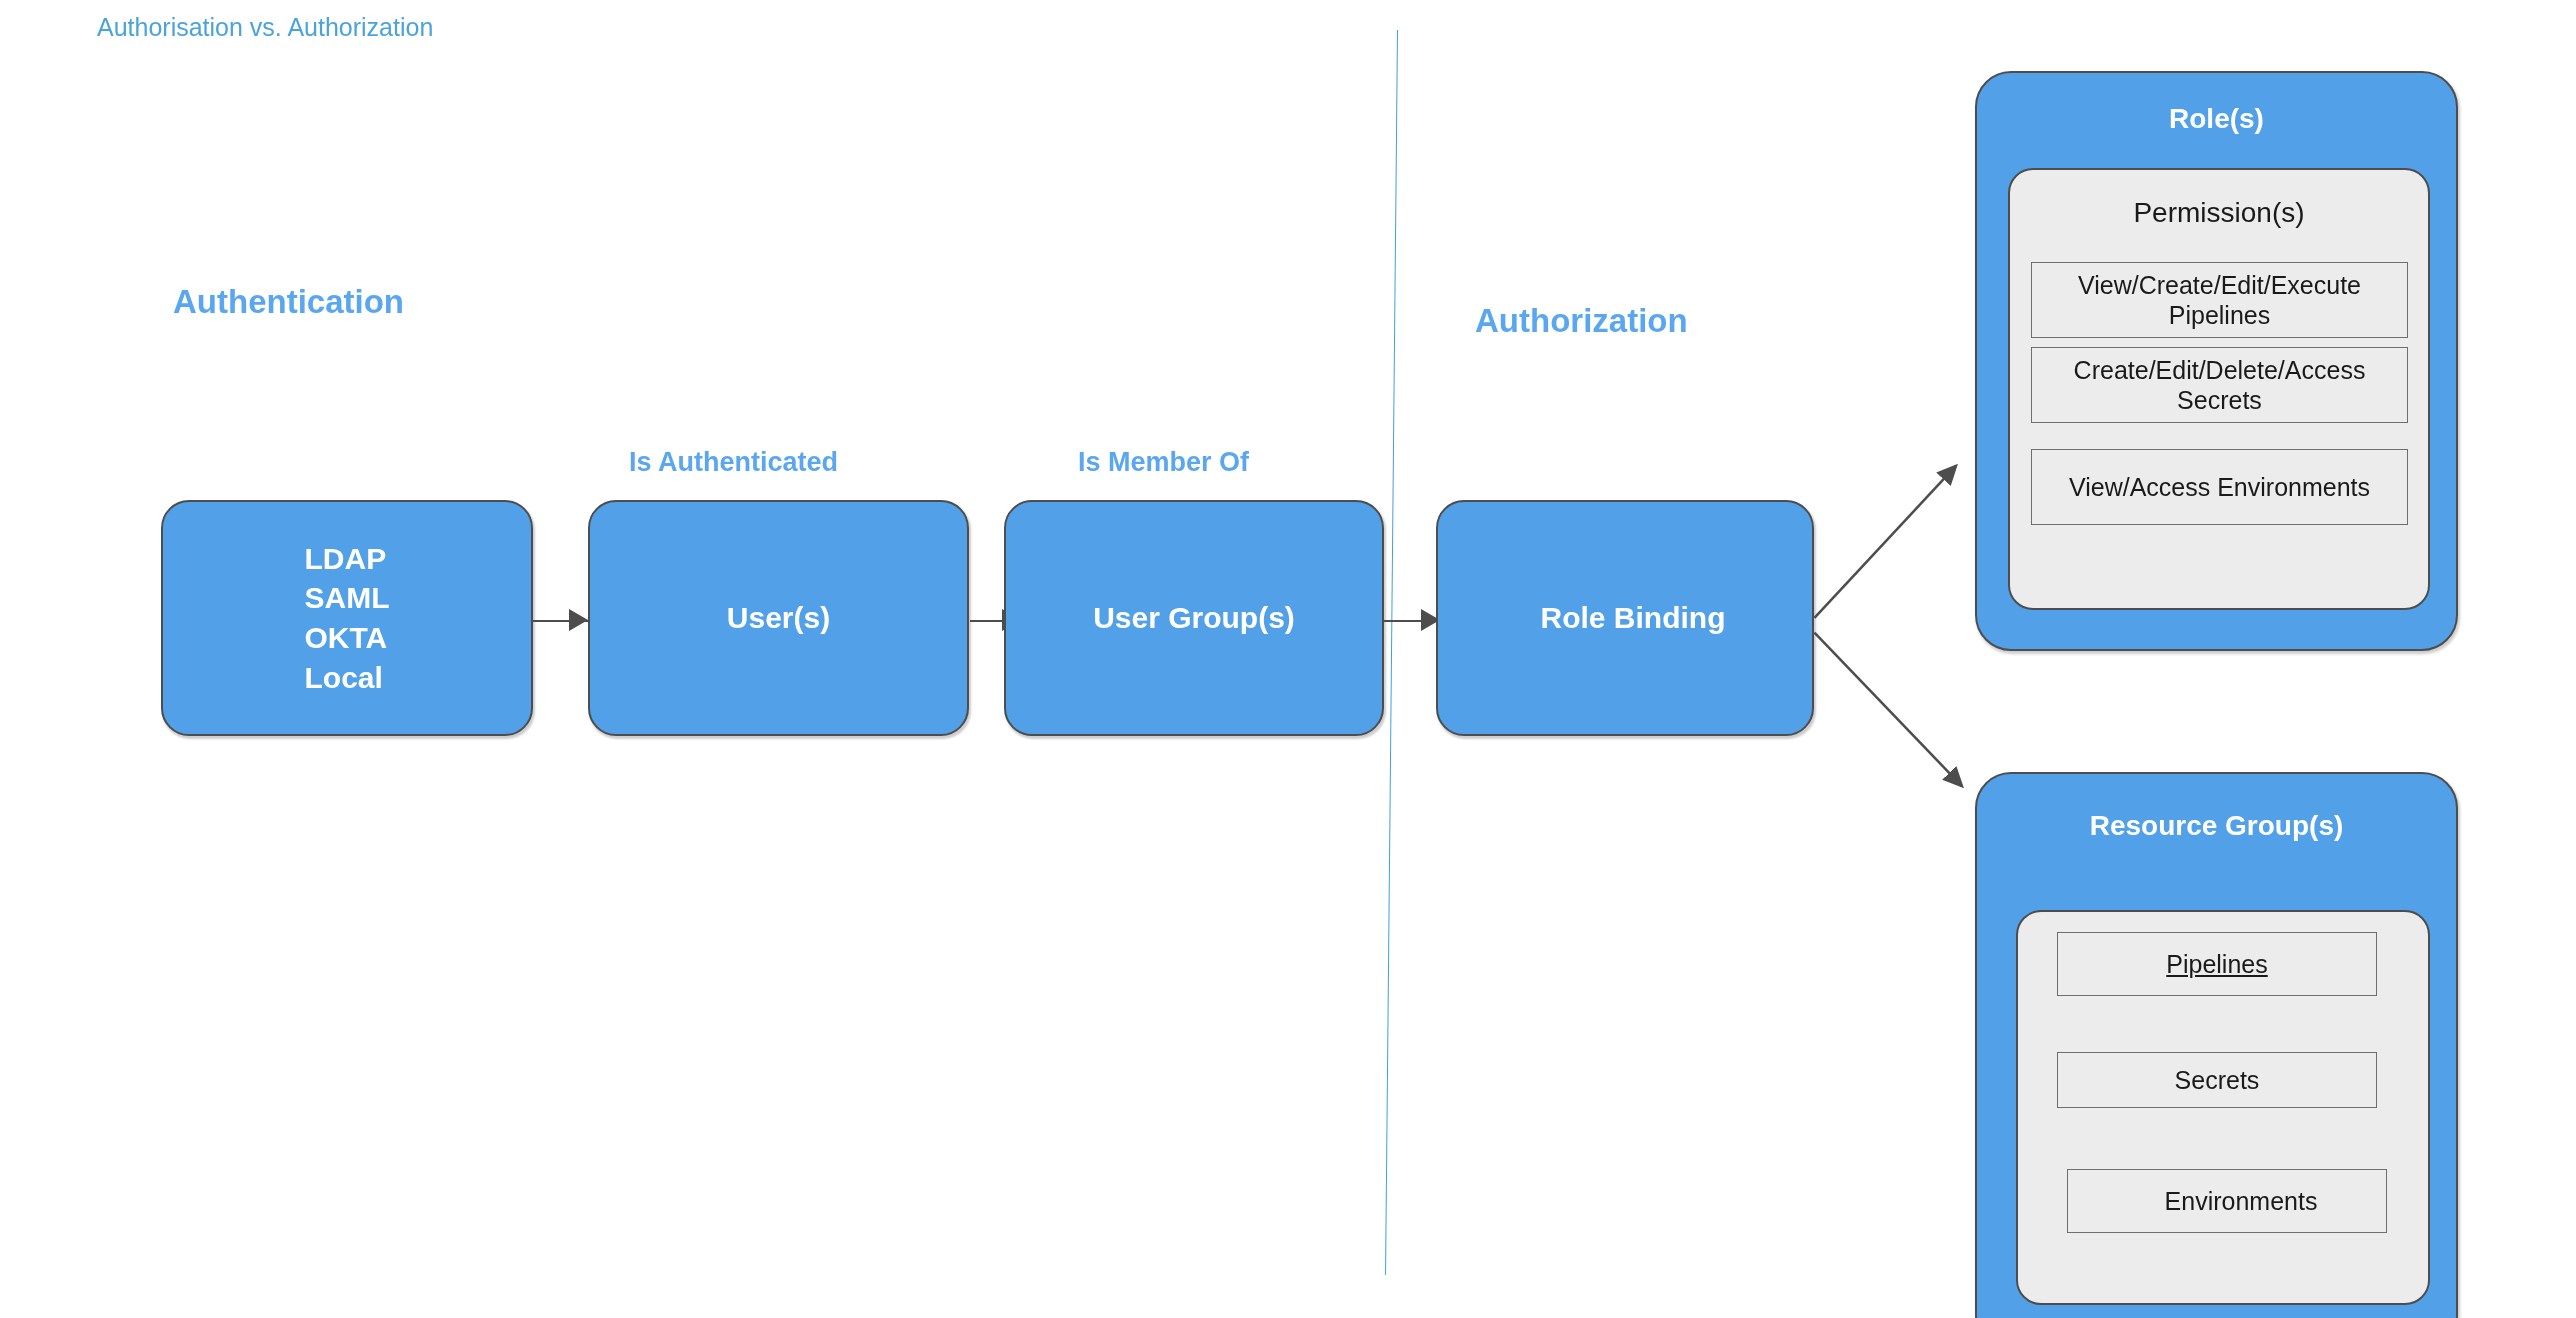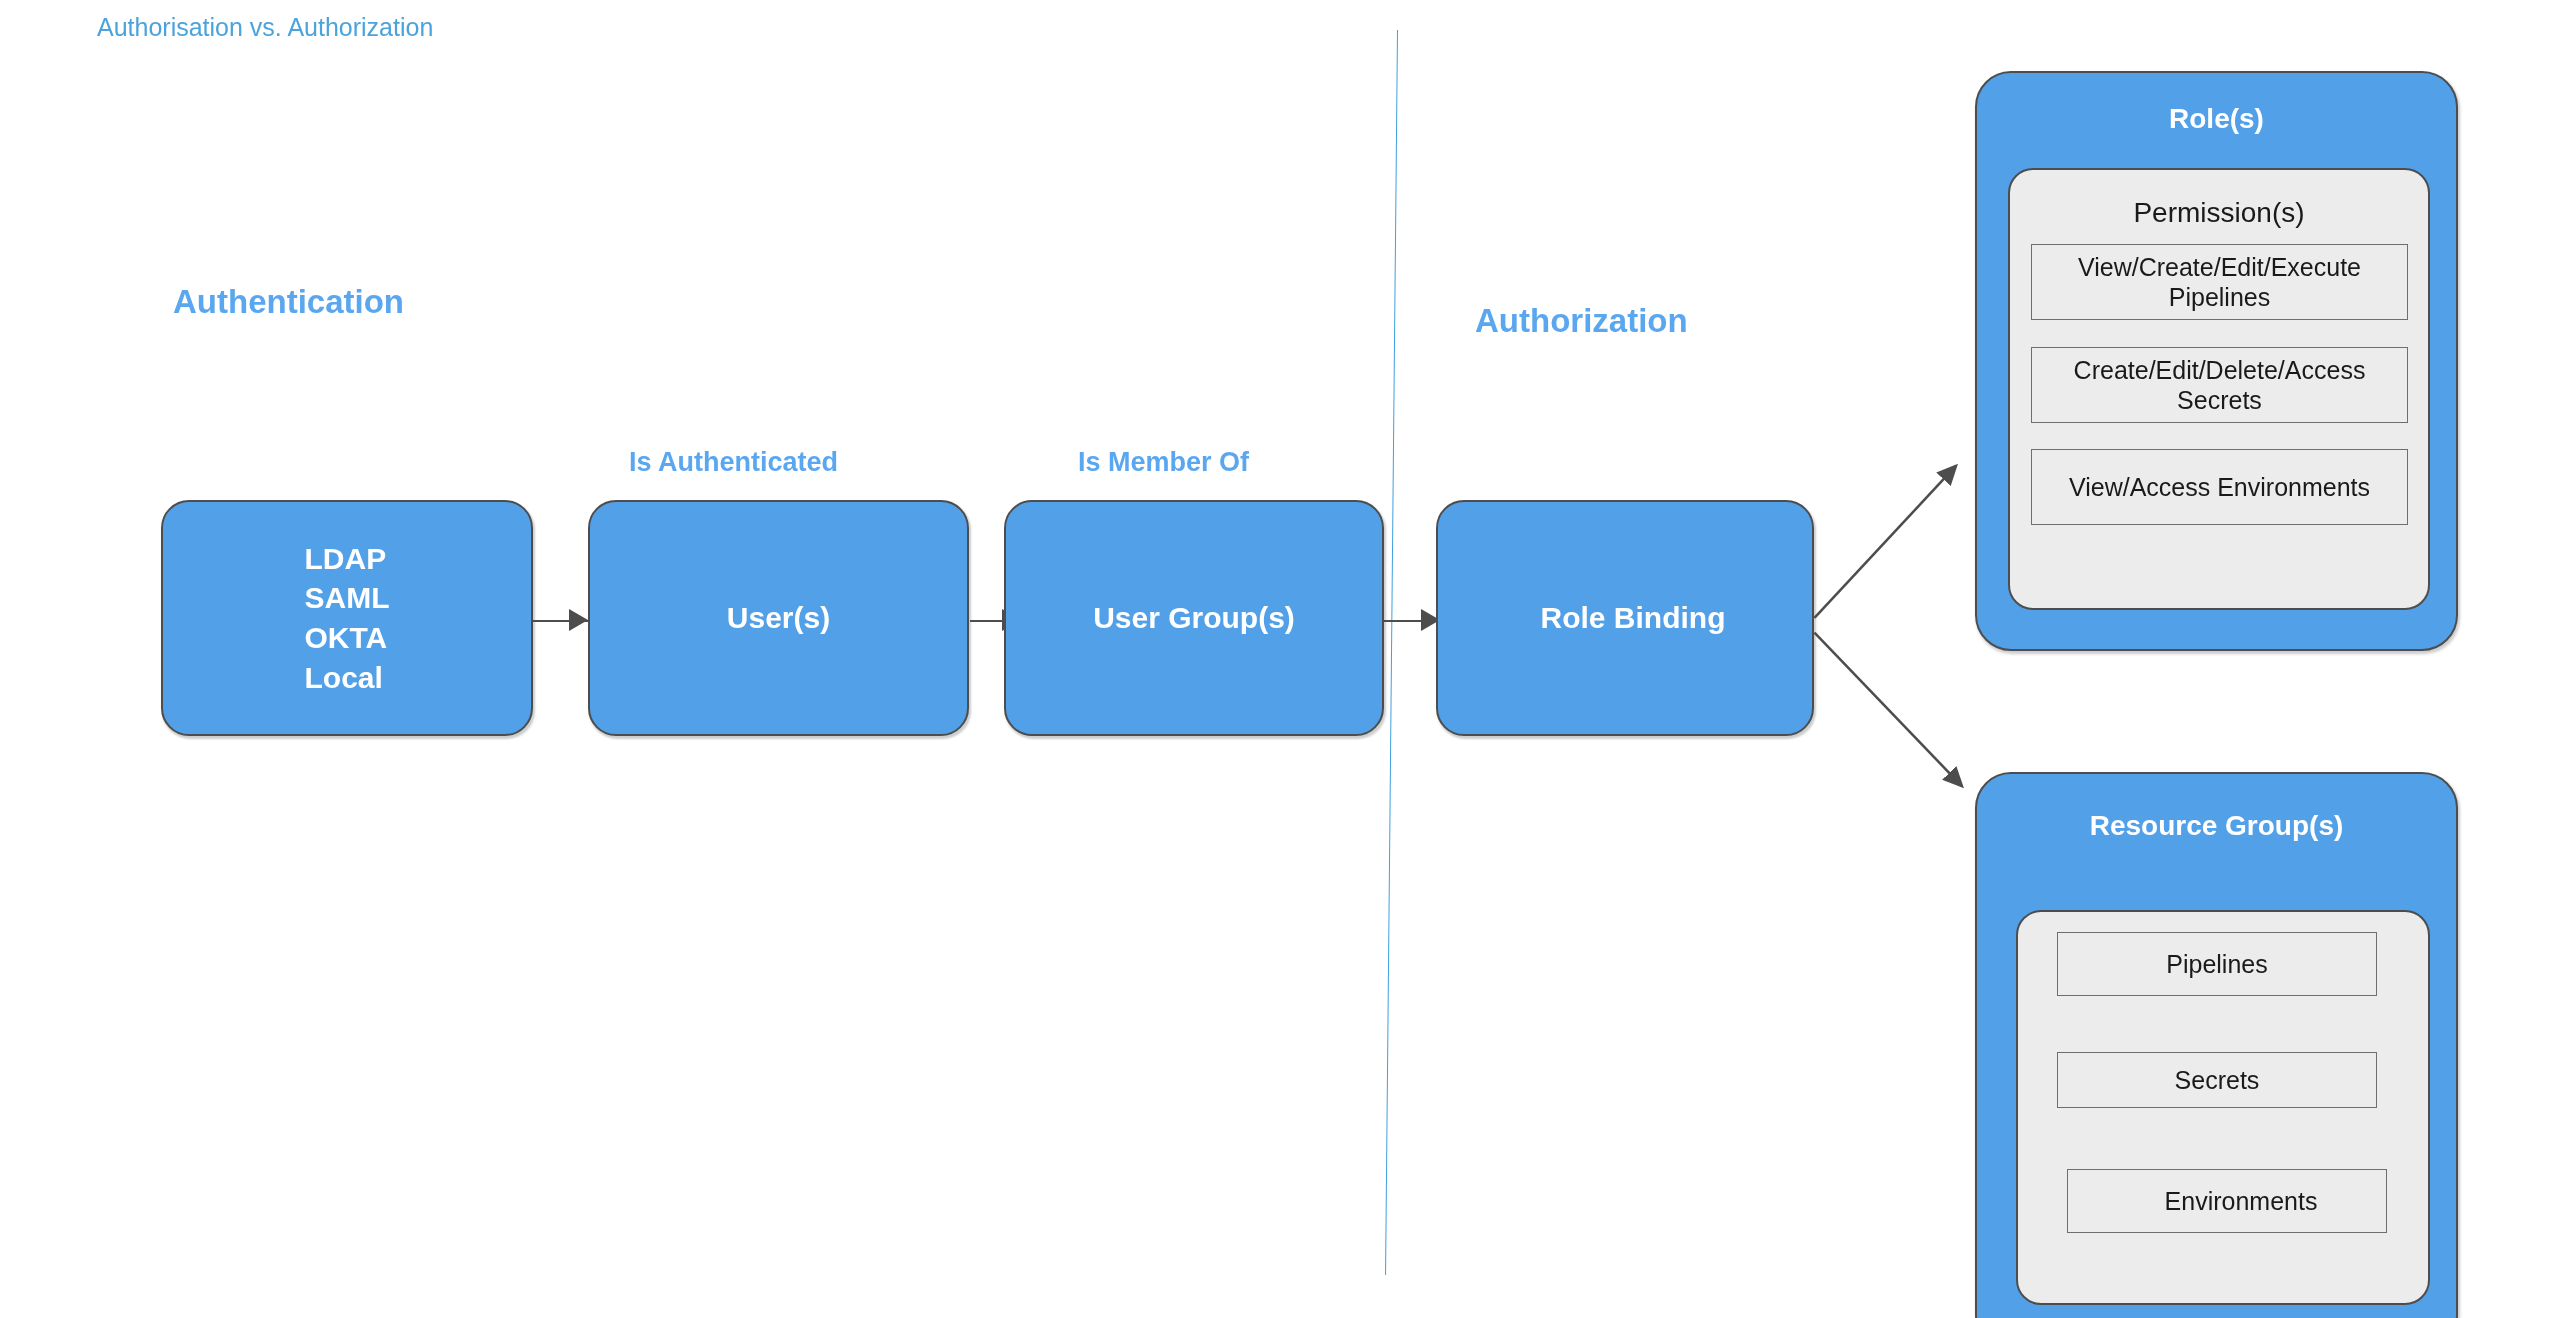--- a/index.html
+++ b/index.html
@@ -198,40 +198,40 @@
     <line x1="6" y1="400" x2="196" y2="196" stroke="#4D4D4D" stroke-width="3.4" marker-end="url(#ah)"></line>
     <line x1="6" y1="420" x2="204" y2="626" stroke="#4D4D4D" stroke-width="3.4" marker-end="url(#ah)"></line>
   </svg>
 
   <div class="panel" style="left:1975px; top:71px; width:483px; height:580px;">
     <div class="panel-title" style="top:30px;">Role(s)</div>
 
     <div class="inner-card" style="left:31px; top:95px; width:422px; height:442px;">
       <div class="card-heading" style="top:27px;">Permission(s)</div>
 
-      <div class="item-box" style="left:21px; top:74px; width:377px; height:76px;">
+      <div class="item-box" style="left:21px; top:92px; width:377px; height:76px;">
         <span>View/Create/Edit/Execute Pipelines</span>
       </div>
 
       <div class="item-box" style="left:21px; top:177px; width:377px; height:76px;">
         <span>Create/Edit/Delete/Access Secrets</span>
       </div>
 
       <div class="item-box" style="left:21px; top:279px; width:377px; height:76px;">
         <span>View/Access Environments</span>
       </div>
     </div>
   </div>
 
   <div class="panel" style="left:1975px; top:736px; width:483px; height:579px;margin-top:36px;">
     <div class="panel-title" style="top:36px;">Resource Group(s)</div>
 
     <div class="inner-card" style="left:39px; top:136px; width:414px; height:395px;">
 
-      <div class="item-box" style="left:39px; top:20px; width:320px; height:64px;">
+      <div class="item-box" style="left:39px; top:20px; width:320px; height:64px;text-decoration:underline;">
         <span>Pipelines</span>
       </div>
 
       <div class="item-box" style="left:39px; top:140px; width:320px; height:56px;">
         <span>Secrets</span>
       </div>
 
       <div class="item-box" style="left:49px; top:257px; width:320px; height:64px;padding-left:28px;">
         <span>Environments</span>
       </div>

